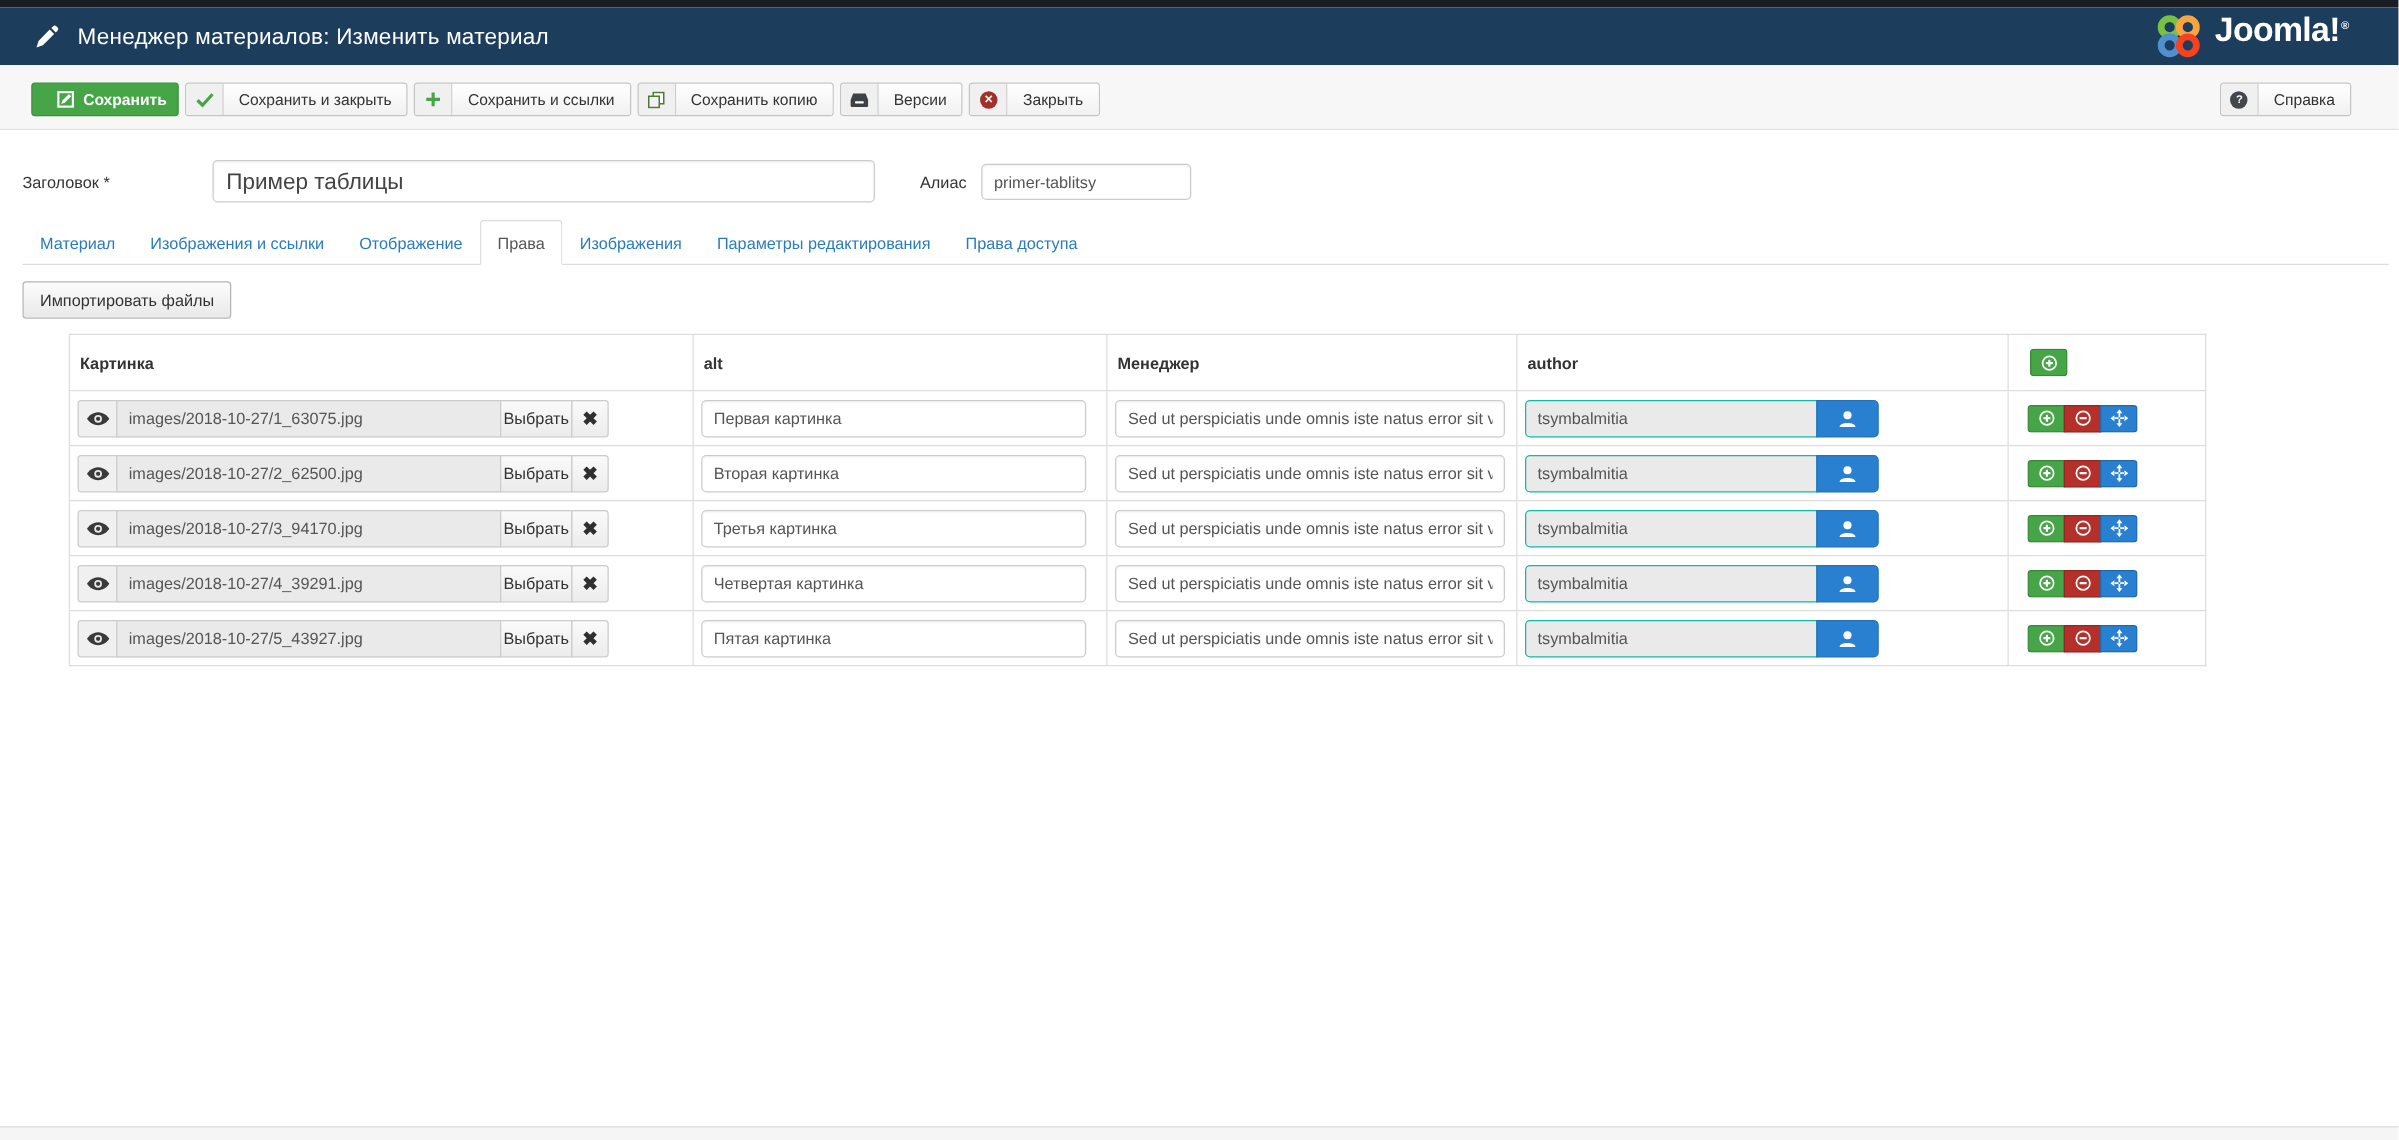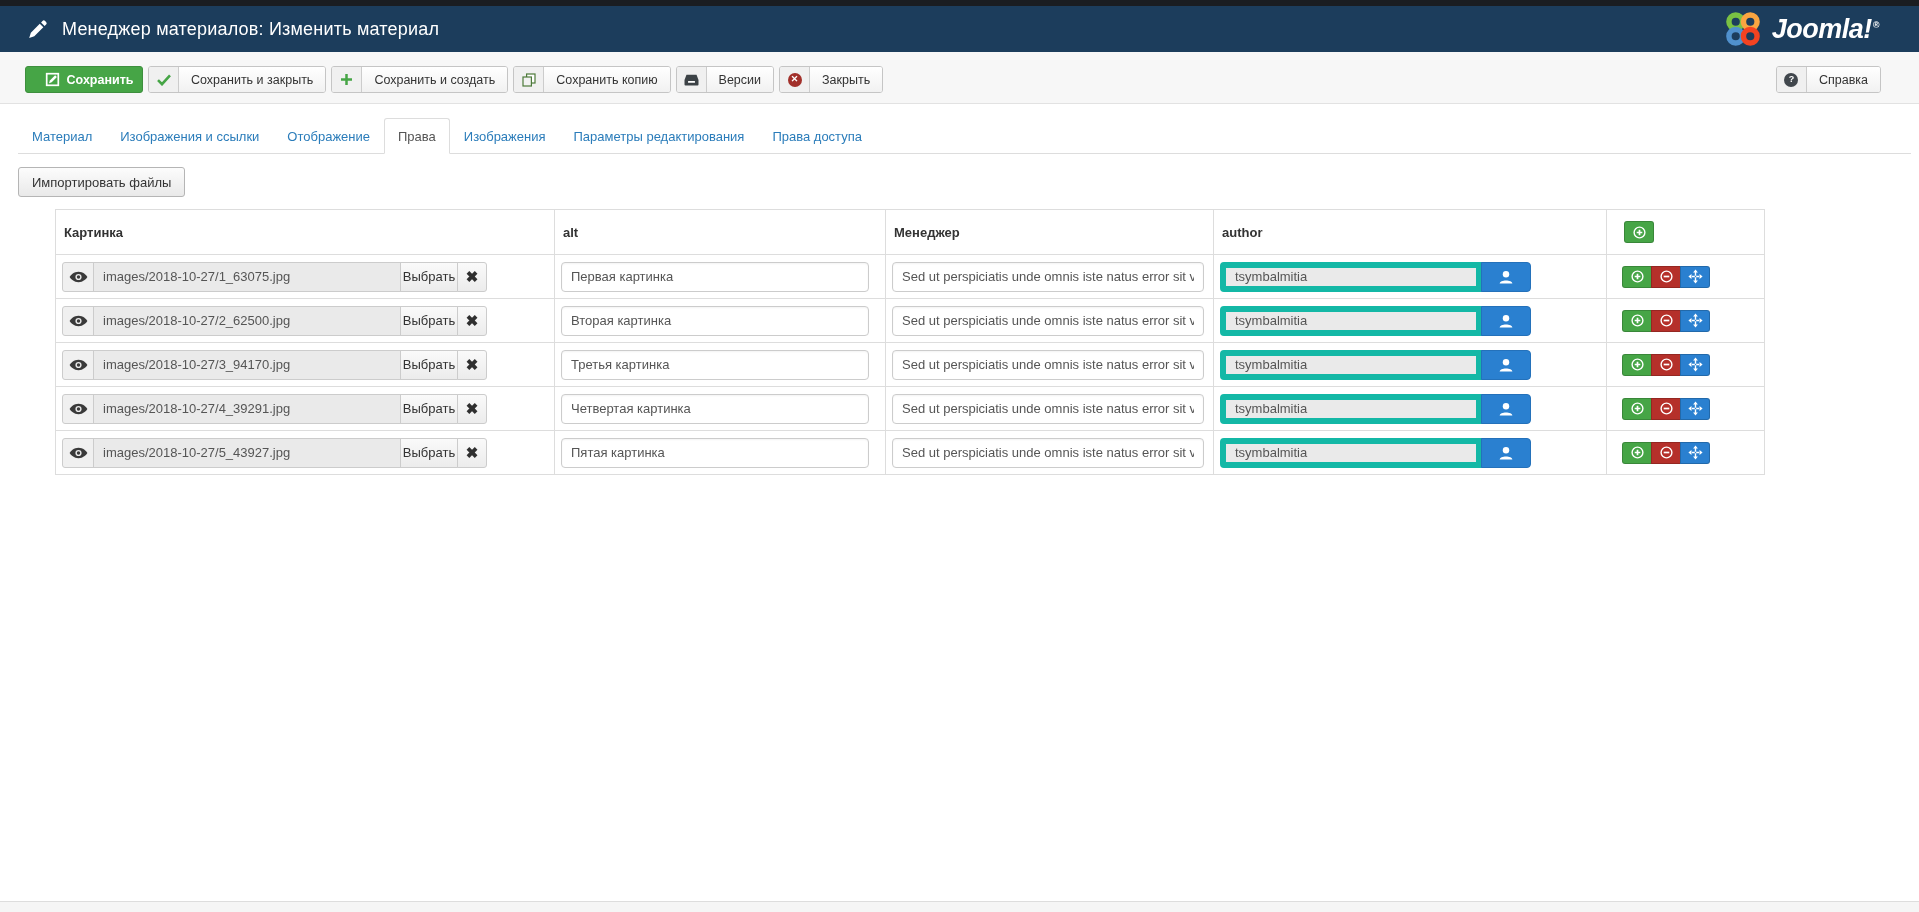--- a/index.html
+++ b/index.html
@@ -4,21 +4,21 @@
 <style>
   * { box-sizing: border-box; }
   html,body { margin:0; padding:0; }
   body { font-family:"Liberation Sans", sans-serif; background:#fff; }
   .page { position:relative; width:1919px; height:912px; background:#fff; overflow:hidden; }
 
   
   .topstrip { height:6px; background:#1a1d21; }
   .navbar { height:46px; background:#1c3d5c; display:flex; align-items:center; padding:0 40px 0 28px; }
   .navbar .page-title { color:#fff; font-size:18px; font-weight:normal; margin:0 16px 0 15px; letter-spacing:.2px; }
-  .brand { margin-left:auto; display:flex; align-items:center;font-style:italic; }
+  .brand { margin-left:auto; display:flex; align-items:flex-start; }
   .brand-text { color:#fff; font-size:27px; font-weight:bold; margin-left:9px; letter-spacing:-0.5px; }
   .brand-reg { color:#fff; font-size:9px; vertical-align:super; margin-left:1px; }
 
   
   .toolbar { background:#f7f7f7; border-bottom:1px solid #e2e2e2; padding:14px 38px 10px 25px; display:flex; align-items:flex-start; }
   .btn { display:inline-flex; align-items:stretch; height:27px; border:1px solid #c5c5c5; border-radius:3px;
          background:#fdfdfd; font-size:12.5px; color:#333; overflow:hidden; cursor:pointer; padding:0; margin-right:5px;
          font-family:"Liberation Sans", sans-serif; }
   .btn .ic { width:30px; display:flex; align-items:center; justify-content:center; background:#f0f0f0; border-right:1px solid #ccc; }
   .btn .lb { display:flex; align-items:center; padding:0 12px; background:linear-gradient(#ffffff,#f1f1f1); white-space:nowrap; }
@@ -66,21 +66,21 @@
                 font-family:"Liberation Sans", sans-serif; margin-left:-1px; }
   .choose-btn { width:58px; font-size:13px; color:#333; }
   .x-btn { width:30px; font-size:15px; font-weight:bold; color:#2f2f2f; border-radius:0 3px 3px 0; }
 
   .text-input { height:30px; border:1px solid #ccc; border-radius:4px; padding:0 9px; font-size:13px; color:#555;
                 font-family:"Liberation Sans", sans-serif; box-shadow:inset 0 1px 2px rgba(0,0,0,.05); }
   .alt-input { width:308px; }
   .desc-input { width:312px; }
 
   .author-group { display:flex; height:30px; }
-  .author-input { width:262px; height:30px; border:6px solid #14b8a6; border-radius:4px 0 0 4px; background:#eaeaea;
+  .author-input { width:234px; height:30px; border:1px solid #14b8a6; border-radius:4px 0 0 4px; background:#eaeaea;
                   color:#555; font-size:13px; padding:0 9px; font-family:"Liberation Sans", sans-serif; }
   .user-btn { width:50px; margin-left:-1px; background:#2a80d0; border:1px solid #2471ba; border-radius:0 4px 4px 0;
               display:flex; align-items:center; justify-content:center; cursor:pointer; }
 
   .actions { display:flex; margin-left:9px; }
   .act { width:30px; height:22px; display:flex; align-items:center; justify-content:center; cursor:pointer;
          border:1px solid rgba(0,0,0,.18); }
   .act + .act { margin-left:-1px; }
   .act.green { background:#46a546; border-radius:3px 0 0 3px; }
   .act.red   { background:#b5302a; }
@@ -132,21 +132,21 @@
           </svg>
       </span>
       <span class="lb">Сохранить и закрыть</span>
     </button>
     <button class="btn">
       <span class="ic">
         <svg width="13" height="13" viewBox="0 0 13 13">
             <path d="M6.5 1 V12 M1 6.5 H12" stroke="#46a546" stroke-width="2.5"></path>
           </svg>
       </span>
-      <span class="lb">Сохранить и создать</span>
+      <span class="lb">Сохранить и ссылки</span>
     </button>
     <button class="btn">
       <span class="ic">
         <svg width="14" height="14" viewBox="0 0 14 14">
             <rect x="4.6" y="1" width="8.4" height="9" fill="#fff" stroke="#4d7a3a" stroke-width="1.2"></rect>
             <rect x="1" y="4" width="8.4" height="9" fill="#f2f2f2" stroke="#4d7a3a" stroke-width="1.2"></rect>
           </svg>
       </span>
       <span class="lb">Сохранить копию</span>
     </button>
@@ -167,20 +167,26 @@
     </button>
     <button class="btn help">
       <span class="ic">
         <span class="circle-ic" style="background:#41474d;">?</span>
       </span>
       <span class="lb">Справка</span>
     </button>
   </div>
 
   <div class="content">
+    <div class="title-row">
+      <label class="flabel first">Заголовок *</label>
+      <input class="title-input" type="text" value="Пример таблицы" style="">
+      <label class="flabel alias-label">Алиас</label>
+      <input class="alias-input" type="text" value="primer-tablitsy" style="">
+    </div>
 
     <ul class="tabs" id="tabs">
         <li class="tab">Материал</li>
         <li class="tab">Изображения и ссылки</li>
         <li class="tab">Отображение</li>
         <li class="tab active">Права</li>
         <li class="tab">Изображения</li>
         <li class="tab">Параметры редактирования</li>
         <li class="tab">Права доступа</li>
       </ul>

